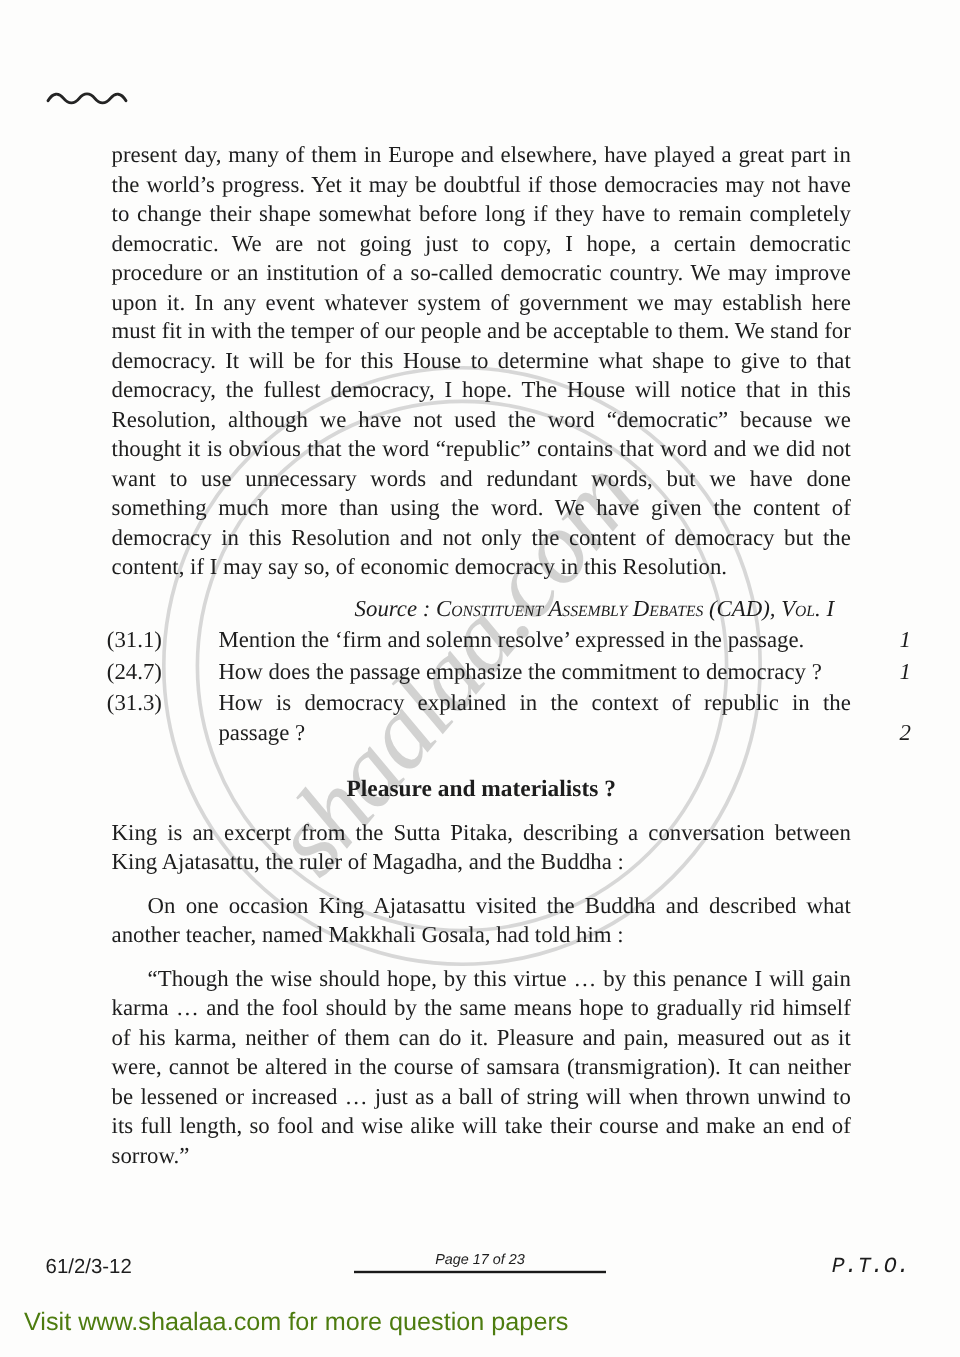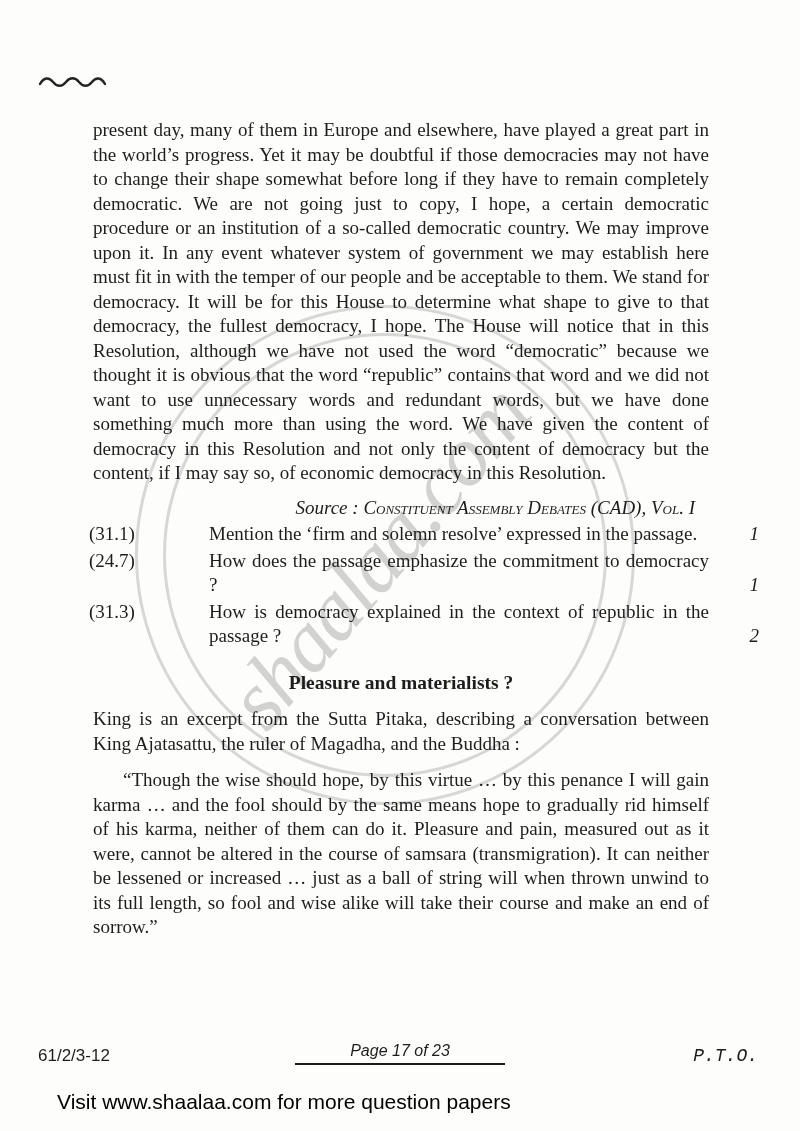--- a/index.html
+++ b/index.html
@@ -12,21 +12,21 @@
   .content{
     position:absolute;left:93px;top:118px;width:616px;z-index:2;
     font-size:19px;line-height:24.5px;
   }
   .passage{text-align:justify;margin:0;}
   .source-line{
     margin:10px 0 0 0;text-align:right;padding-right:14px;
     font-style:italic;white-space:nowrap;
   }
   .sc{font-variant:small-caps;}
-  .subq{position:relative;padding-left:116px;text-align:justify;margin-top:2px;}
+  .subq{position:relative;padding-left:89px;text-align:justify;margin-top:2px;}
   .subq .num{position:absolute;left:-4px;top:0;}
   .marks{position:absolute;right:-50px;bottom:0;font-style:italic;}
   .q32{position:relative;margin-top:20px;text-align:justify;}
   .q32 .num{position:absolute;left:-53px;top:0;font-weight:700;}
   .heading{ text-align:center;font-weight:700;margin:22px 0 0 0;font-size:19.5px;}
   p.flow{margin:12px 0 0 0;text-align:justify;}
   p.indent{text-indent:30px;}
   .it{}
   
   .squiggle{position:absolute;left:38px;top:72px;z-index:2;}
@@ -44,30 +44,30 @@
     font-size:86px;letter-spacing:-2px;color:rgba(150,150,150,0.42);
   }
   
   .footer-code{
     position:absolute;left:38px;top:1046px;z-index:3;
     font-family:"Liberation Sans", sans-serif;font-size:17px;
   }
   .footer-page{
     position:absolute;left:295px;top:1042px;width:210px;z-index:3;
     text-align:center;font-family:"Liberation Sans", sans-serif;
-    font-style:italic;font-size:16px;
+    font-style:italic;font-size:12px;
     border-bottom:2.5px solid #1a1a1a;padding-bottom:3px;
   }
   .footer-pto{
     position:absolute;right:42px;top:1046px;z-index:3;
     font-family:Liberation Mono, monospace;font-style:italic;font-size:18px;
   }
   .promo{
     position:absolute;left:20px;top:1090px;z-index:3;
-    font-family:"Liberation Sans", sans-serif;font-size:21px;color:#000000;margin-left:37px;
+    font-family:"Liberation Sans", sans-serif;font-size:21px;color:#4d7c0f;
   }
 </style>
 </head>
 <body>
 
 <div class="wm-ring wm-outer"></div>
 <div class="wm-ring wm-inner"></div>
 <div class="wm-text">shaalaa.com</div>
 
 <div class="squiggle">
@@ -100,20 +100,21 @@
     <span class="num">(31.3)</span>
     <span>How is democracy explained in the context of republic in the passage ?</span>
     <span class="marks">2</span>
   </div>
 
 
   <p class="heading">Pleasure and materialists ?</p>
 
   <p class="flow"><span>King is an excerpt from the </span><span class="it">Sutta Pitaka</span><span>, describing a conversation between King Ajatasattu, the ruler of Magadha, and the Buddha :</span></p>
 
+  <p class="flow indent">On one occasion King Ajatasattu visited the Buddha and described what another teacher, named Makkhali Gosala, had told him :</p>
 
   <p class="flow indent"><span>“Though the wise should hope, by this virtue … by this penance I will gain karma … and the fool should by the same means hope to gradually rid himself of his karma, neither of them can do it. Pleasure and pain, measured out as it were, cannot be altered in the course of </span><span class="it">samsara</span><span> (transmigration). It can neither be lessened or increased … just as a ball of string will when thrown unwind to its full length, so fool and wise alike will take their course and make an end of sorrow.”</span></p>
 
 </div>
 
 <div class="footer-code">61/2/3-12</div>
 <div class="footer-page">Page 17 of 23</div>
 <div class="footer-pto">P.T.O.</div>
 
 <div class="promo">Visit www.shaalaa.com for more question papers</div>

